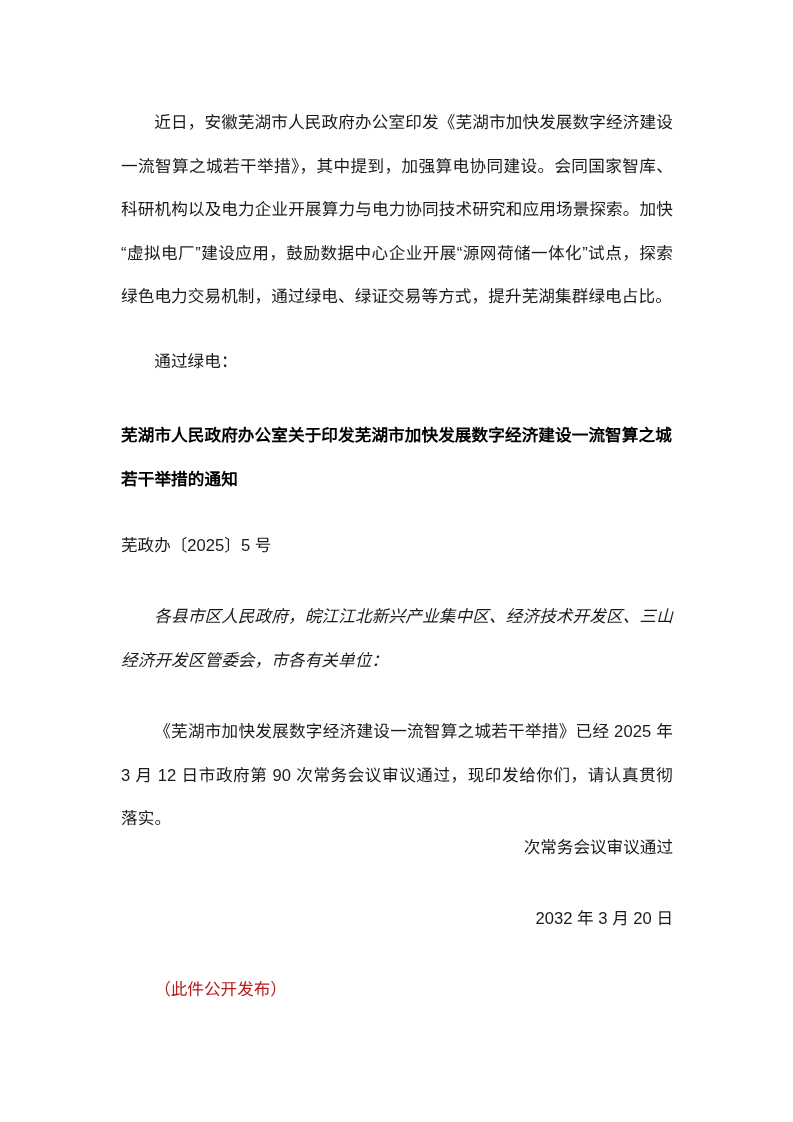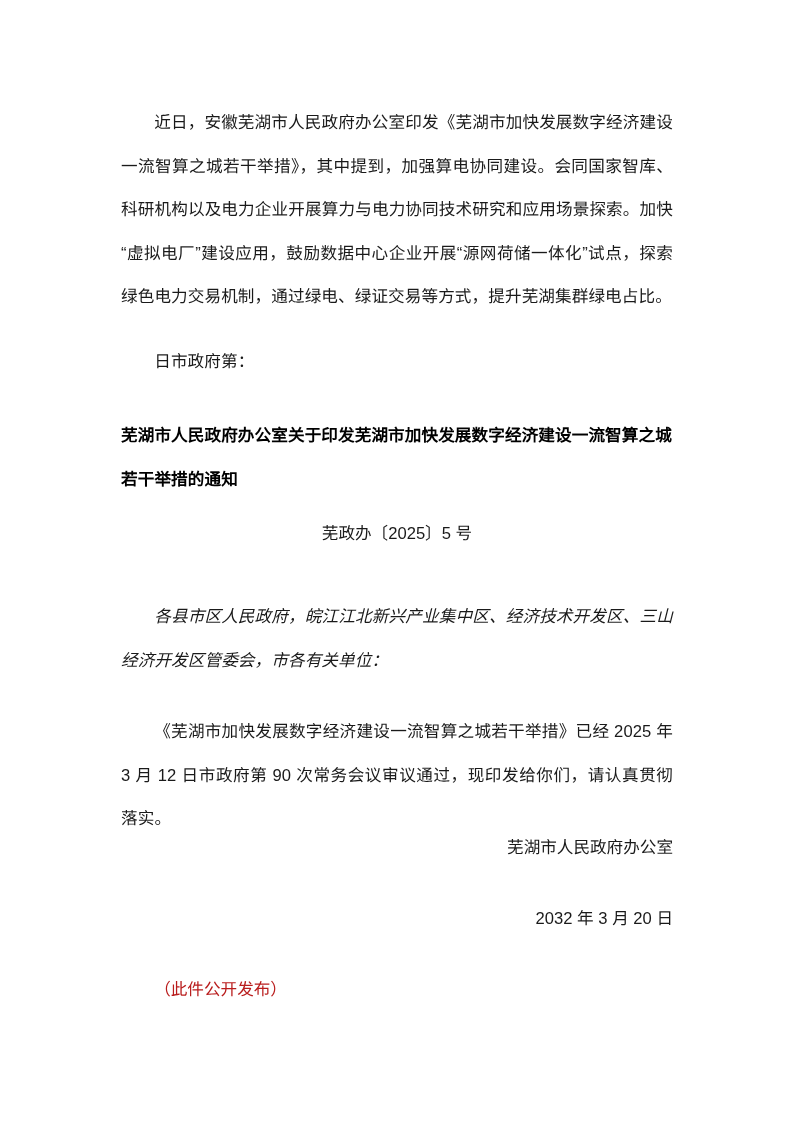--- a/index.html
+++ b/index.html
@@ -64,26 +64,25 @@
     font-size: 16.6px;
     line-height: 43.5px;
     font-weight: bold;
     text-align: left;
     color: #000000;
     margin: 0;
     letter-spacing: 0.1px;
   }
   .doc-number {
     position: absolute;
-    top: 512px;
+    top: 524px;
     left: 0;
     width: 552px;
     font-size: 16.6px;
     line-height: 43.5px;
-    text-align: center;
     color: #1a1a1a;
     margin: 0;
   }
   .salutation {
     position: absolute;
     top: 595px;
     left: 0;
     width: 552px;
     font-style: italic;
   }
@@ -131,30 +130,30 @@
   }
 </style>
 </head>
 <body>
 
 <div class="page">
   <div class="content">
 
     <p class="para indent lead">近日，安徽芜湖市人民政府办公室印发《芜湖市加快发展数字经济建设一流智算之城若干举措》，其中提到，加强算电协同建设。会同国家智库、科研机构以及电力企业开展算力与电力协同技术研究和应用场景探索。加快“虚拟电厂”建设应用，鼓励数据中心企业开展“源网荷储一体化”试点，探索绿色电力交易机制，通过绿电、绿证交易等方式，提升芜湖集群绿电占比。</p>
 
-    <p class="para indent prefix-note">日市政府第：</p>
+    <p class="para indent prefix-note">通过绿电：</p>
 
     <h1 class="doc-title">芜湖市人民政府办公室关于印发芜湖市加快发展数字经济建设一流智算之城若干举措的通知</h1>
 
     <p class="doc-number">芜政办〔2025〕5 号</p>
 
     <p class="para indent salutation">各县市区人民政府，皖江江北新兴产业集中区、经济技术开发区、三山经济开发区管委会，市各有关单位：</p>
 
     <p class="para indent body-para">《芜湖市加快发展数字经济建设一流智算之城若干举措》已经 2025 年 3 月 12 日市政府第 90 次常务会议审议通过，现印发给你们，请认真贯彻落实。</p>
 
-    <p class="signature">芜湖市人民政府办公室</p>
+    <p class="signature">次常务会议审议通过</p>
 
     <p class="sign-date">2032 年 3 月 20 日</p>
 
     <p class="publish-note">（此件公开发布）</p>
 
   </div>
 </div>
 
 </body></html>

